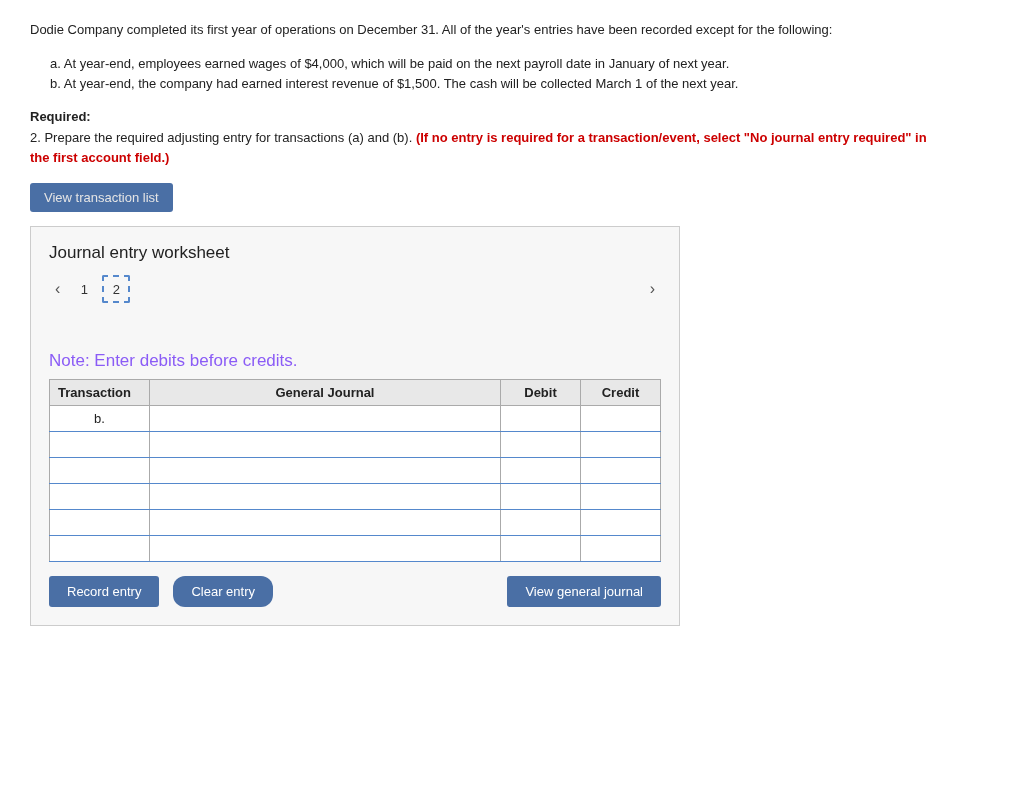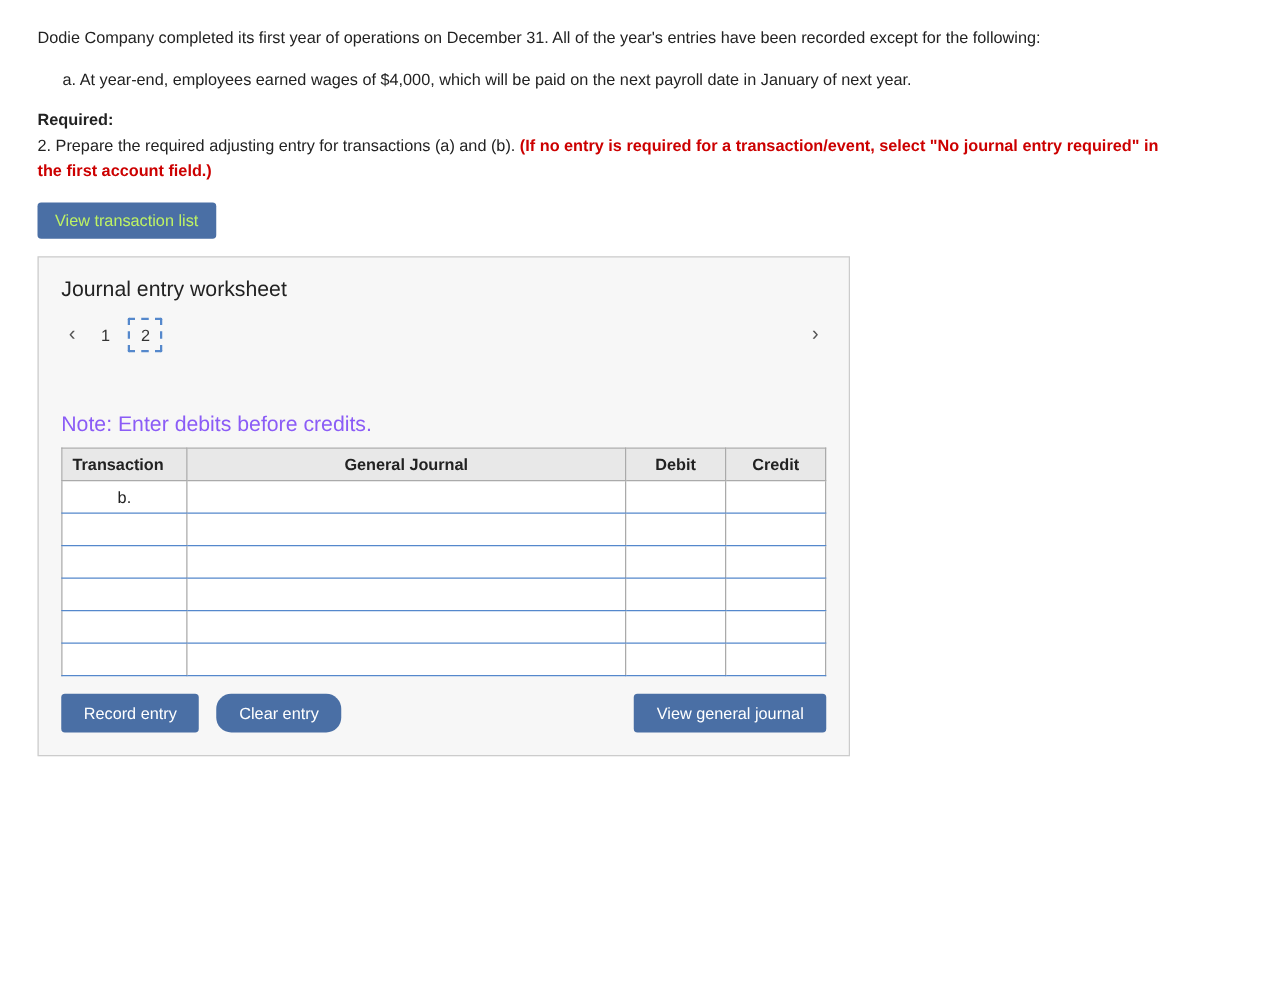--- a/index.html
+++ b/index.html
@@ -44,21 +44,21 @@
       max-width: 900px;
     }
 
     .red-text {
       color: #cc0000;
       font-weight: bold;
     }
 
     .view-transaction-btn {
       background-color: #4a6fa5;
-      color: #bef264;
+      color: #e5e5e5;
       border: none;
       padding: 7px 14px;
       font-size: 13px;
       cursor: pointer;
       border-radius: 3px;
       margin-bottom: 14px;
     }
 
     .worksheet-container {
       border: 1px solid #ccc;
@@ -240,20 +240,21 @@
   </style>
 </head>
 <body>
 
 
 
 <p class="intro-text">Dodie Company completed its first year of operations on December 31. All of the year's entries have been recorded except for the following:</p>
 
 <div class="bullets">
   <div>a. At year-end, employees earned wages of $4,000, which will be paid on the next payroll date in January of next year.</div>
+  <div>b. At year-end, the company had earned interest revenue of $1,500. The cash will be collected March 1 of the next year.</div>
 </div>
 
 <div class="required-section">
   <div class="required-label">Required:</div>
   <div class="instruction">
     <span>2. Prepare the required adjusting entry for transactions (a) and (b).</span>
     <span class="red-text">(If no entry is required for a transaction/event, select "No journal entry required" in the first account field.)</span>
   </div>
 </div>
 

